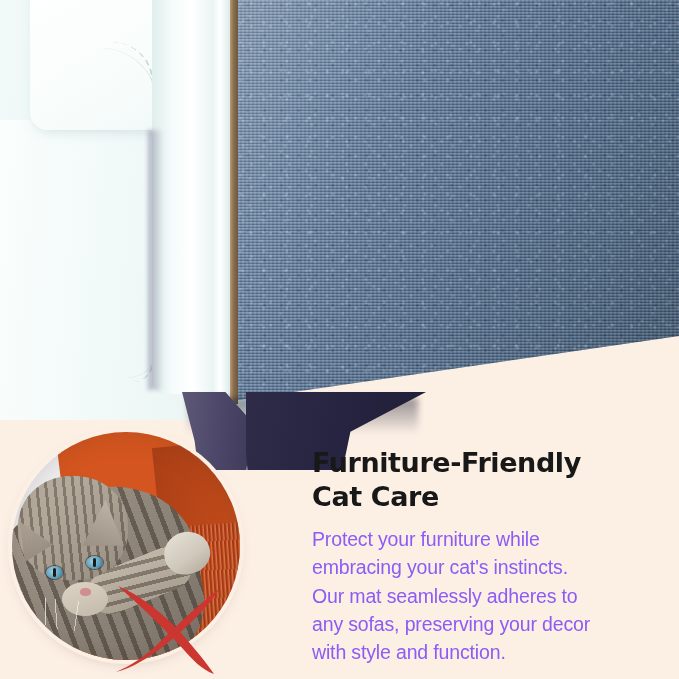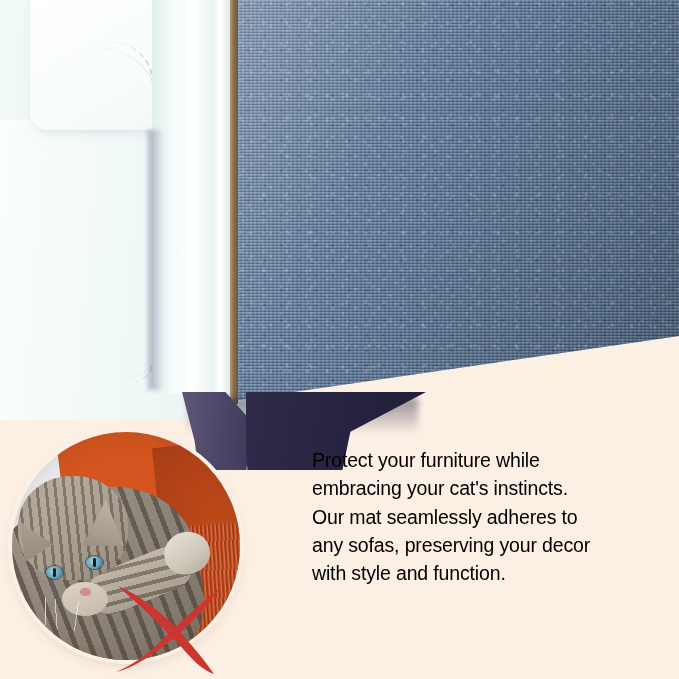--- a/index.html
+++ b/index.html
@@ -177,21 +177,21 @@
 
   
   .text-block{position:absolute;left:312px;top:446px;width:360px;}
   .headline{
     font-family:"DejaVu Sans","Liberation Sans",sans-serif;
     font-weight:bold;font-size:27px;line-height:1.26;
     letter-spacing:-.4px;color:#181818;margin:0 0 11px 0;white-space:pre-line;}
   .body-copy{
     font-family:"Liberation Sans","DejaVu Sans",sans-serif;
     font-weight:normal;font-size:19.5px;line-height:1.45;
-    letter-spacing:-.15px;color:#000000;margin:0;white-space:pre-line;}
+    letter-spacing:-.15px;color:#8b5cf6;margin:0;white-space:pre-line;}
 </style>
 </head>
 <body>
 
 <div id="stage">
 
   <div class="photo-scene">
 
     <div class="wall"></div>
 
@@ -237,20 +237,22 @@
 
     <div class="circ-vignette"></div>
   </div>
 
   <svg class="red-x" viewBox="0 0 118 100">
     <path d="M8 8 C28 26, 52 48, 74 72 C82 81, 92 92, 104 96 C96 84, 84 70, 72 56 C52 34, 28 16, 8 8 Z" fill="#cc3630"></path>
     <path d="M110 10 C92 24, 70 44, 48 66 C34 79, 20 88, 6 94 C22 90, 38 80, 54 68 C78 49, 98 29, 110 10 Z" fill="#cc3630"></path>
   </svg>
 
   <div class="text-block">
+    <h2 class="headline">Furniture-Friendly
+Cat Care</h2>
     <p class="body-copy">Protect your furniture while
 embracing your cat's instincts.
 Our mat seamlessly adheres to
 any sofas, preserving your decor
 with style and function.</p>
   </div>
 
 </div>
 
 </body></html>

